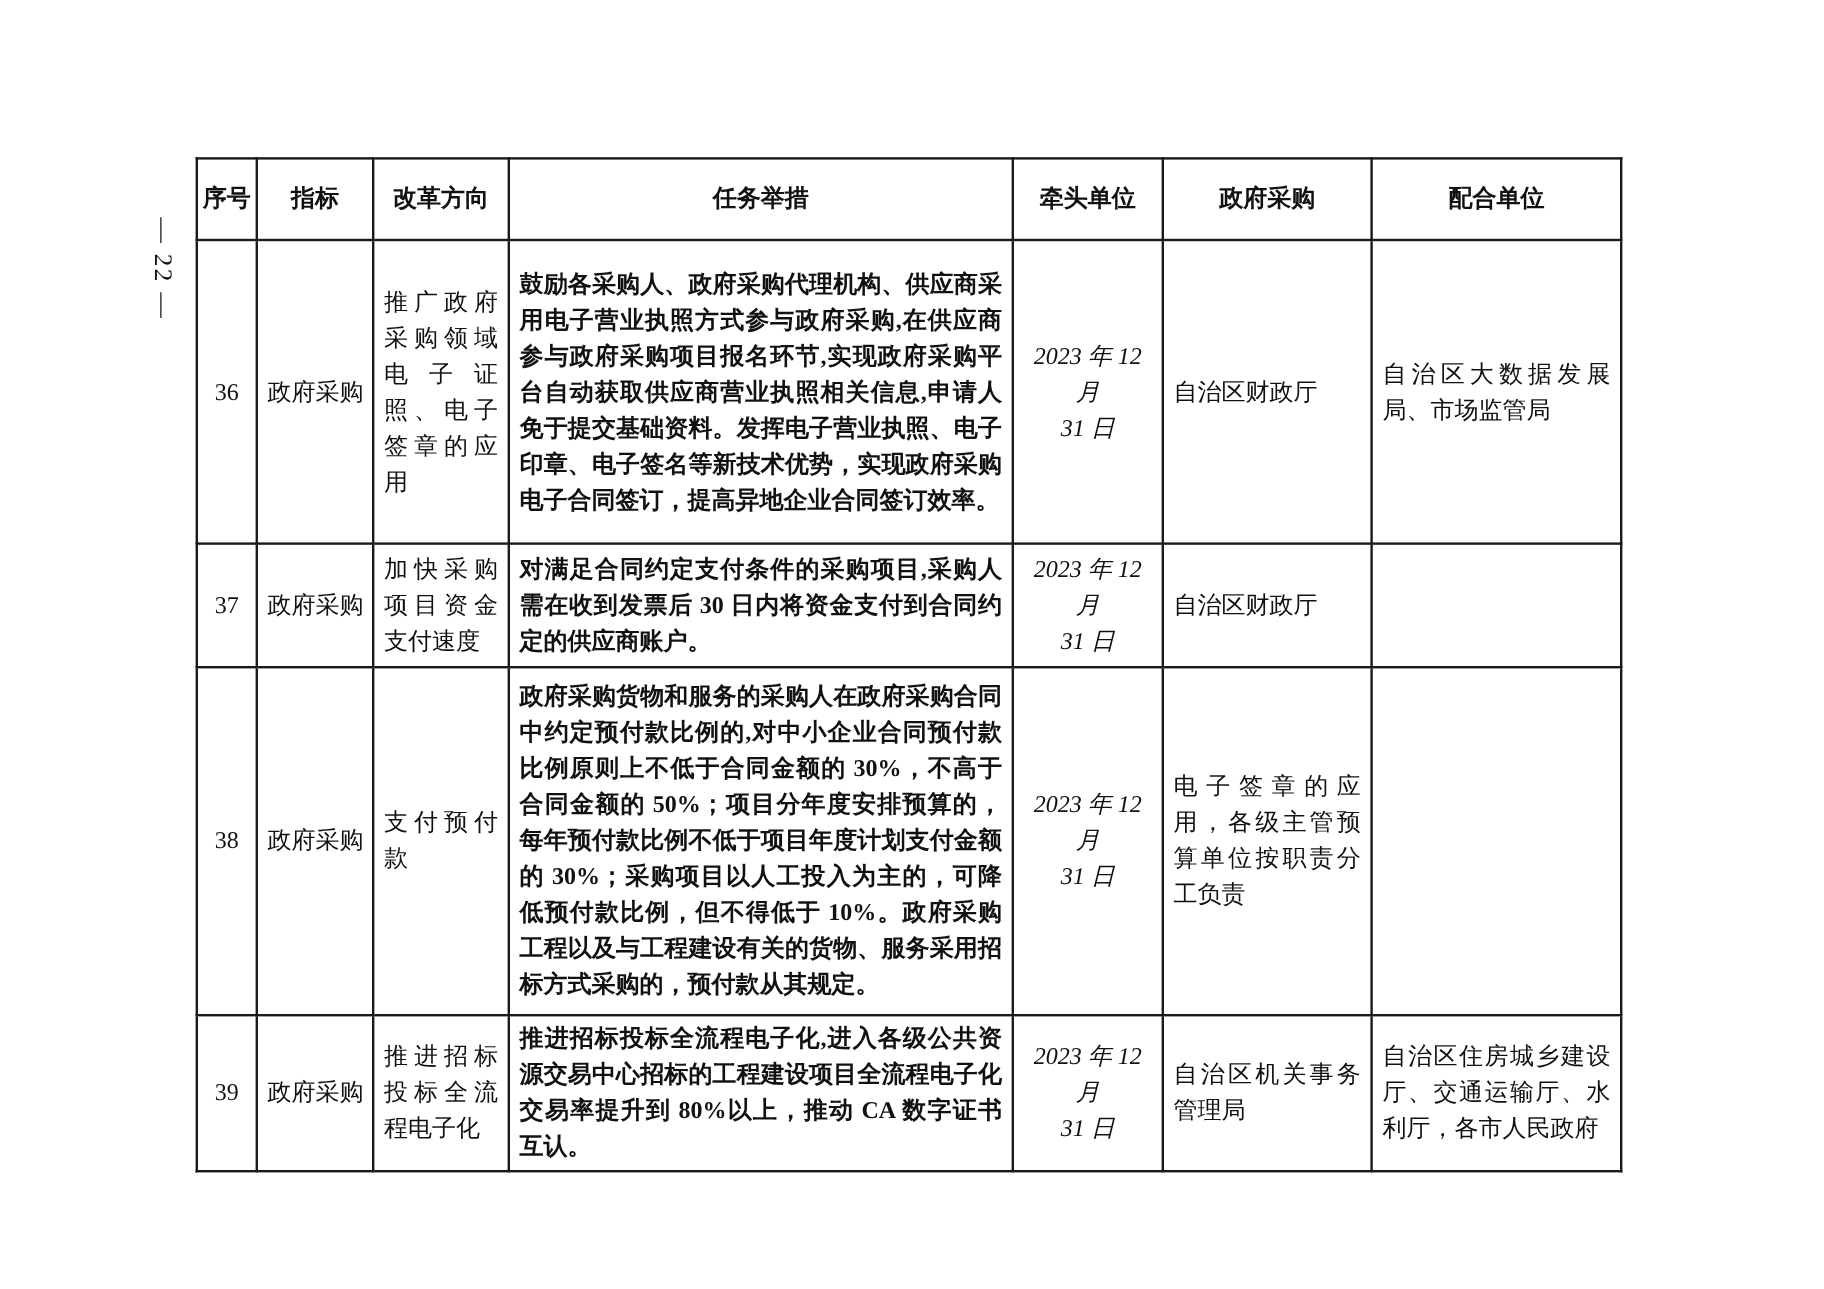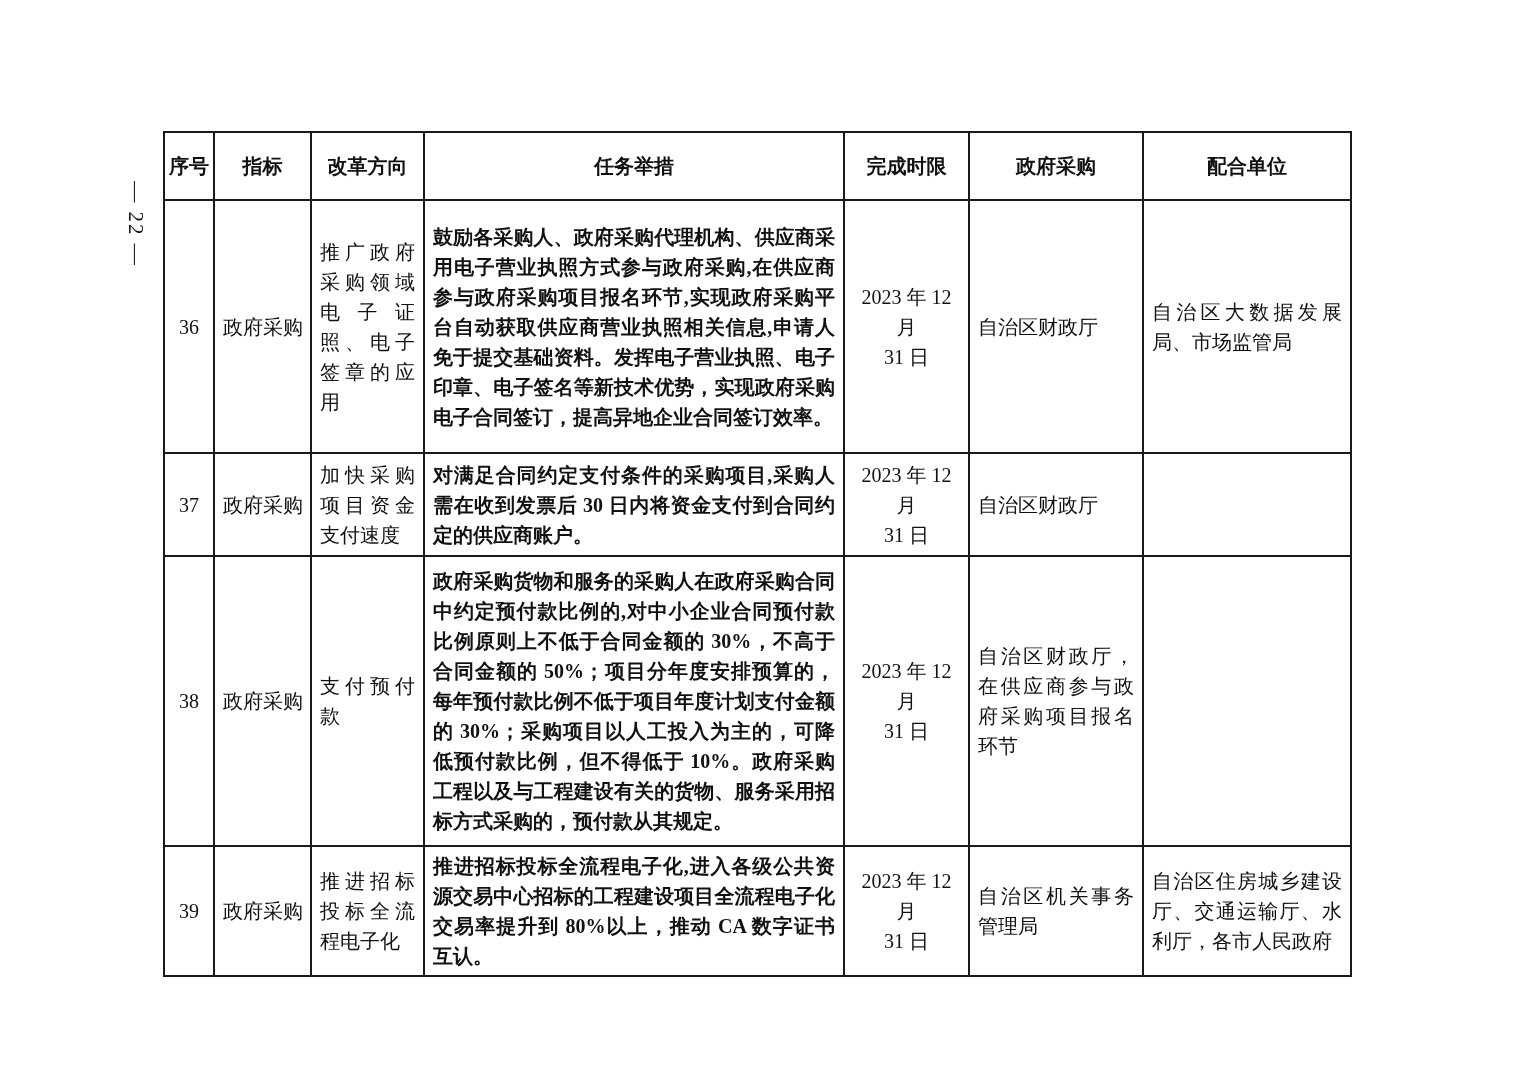--- a/index.html
+++ b/index.html
@@ -70,20 +70,21 @@
   }
   td.task {
     text-align: justify;
     text-justify: inter-character;
     padding: 4px 9px;
     font-weight: bold;
   }
   td.deadline {
     text-align: center;
     padding: 2px 4px;
+    font-style: italic;
   }
   td.lead, td.support {
     text-align: justify;
     text-justify: inter-character;
     padding: 4px 8px;
   }
   tr.r36 { height: 253px; }
   tr.r37 { height: 103px; }
   tr.r38 { height: 290px; }
   tr.r39 { height: 116px; }
@@ -104,21 +105,21 @@
       <col style="width:125px">
       <col style="width:174px">
       <col style="width:208px">
     </colgroup>
     <thead>
       <tr>
         <th>序号</th>
         <th>指标</th>
         <th>改革方向</th>
         <th>任务举措</th>
-        <th>完成时限</th>
+        <th>牵头单位</th>
         <th>政府采购</th>
         <th>配合单位</th>
       </tr>
     </thead>
     <tbody>
       <tr class="r36">
         <td class="seq">36</td>
         <td class="indicator">政府采购</td>
         <td class="direction">推广政府采购领域电子证照、电子签章的应用</td>
         <td class="task">鼓励各采购人、政府采购代理机构、供应商采用电子营业执照方式参与政府采购,在供应商参与政府采购项目报名环节,实现政府采购平台自动获取供应商营业执照相关信息,申请人免于提交基础资料。发挥电子营业执照、电子印章、电子签名等新技术优势，实现政府采购电子合同签订，提高异地企业合同签订效率。</td>
@@ -143,21 +144,21 @@
       </tr>
       <tr class="r38">
         <td class="seq">38</td>
         <td class="indicator">政府采购</td>
         <td class="direction">支付预付款</td>
         <td class="task">政府采购货物和服务的采购人在政府采购合同中约定预付款比例的,对中小企业合同预付款比例原则上不低于合同金额的 30%，不高于合同金额的 50%；项目分年度安排预算的，每年预付款比例不低于项目年度计划支付金额的 30%；采购项目以人工投入为主的，可降低预付款比例，但不得低于 10%。政府采购工程以及与工程建设有关的货物、服务采用招标方式采购的，预付款从其规定。</td>
         <td class="deadline">
           <div>2023 年 12 月</div>
           <div>31 日</div>
         </td>
-        <td class="lead">自治区财政厅，在供应商参与政府采购项目报名环节</td>
+        <td class="lead">电子签章的应用，各级主管预算单位按职责分工负责</td>
         <td class="support"></td>
       </tr>
       <tr class="r39">
         <td class="seq">39</td>
         <td class="indicator">政府采购</td>
         <td class="direction">推进招标投标全流程电子化</td>
         <td class="task">推进招标投标全流程电子化,进入各级公共资源交易中心招标的工程建设项目全流程电子化交易率提升到 80%以上，推动 CA 数字证书互认。</td>
         <td class="deadline">
           <div>2023 年 12 月</div>
           <div>31 日</div>

